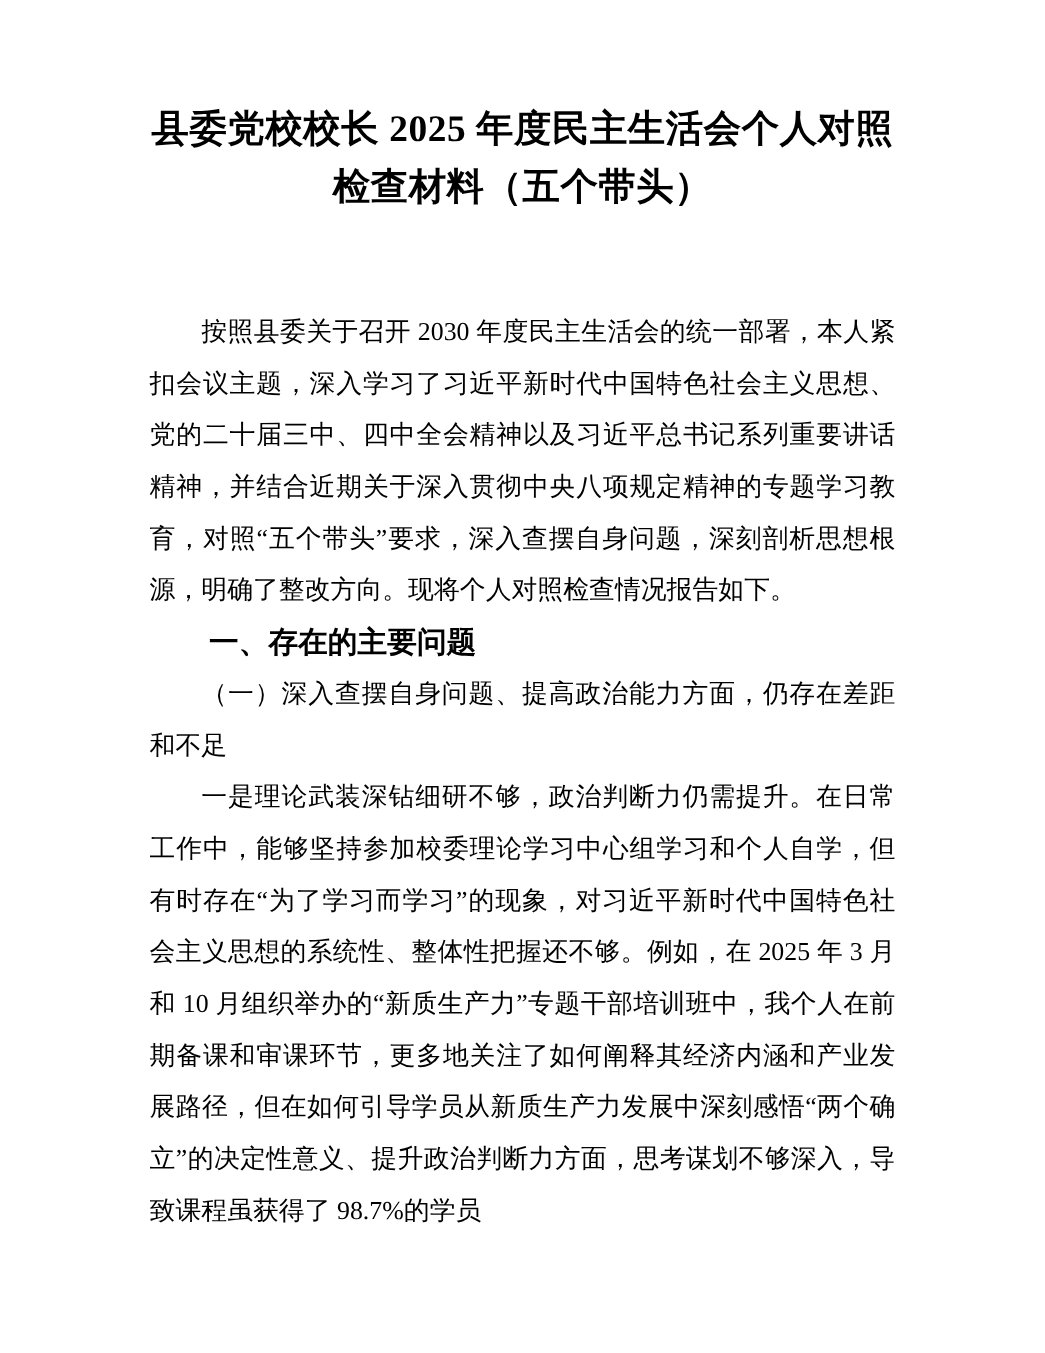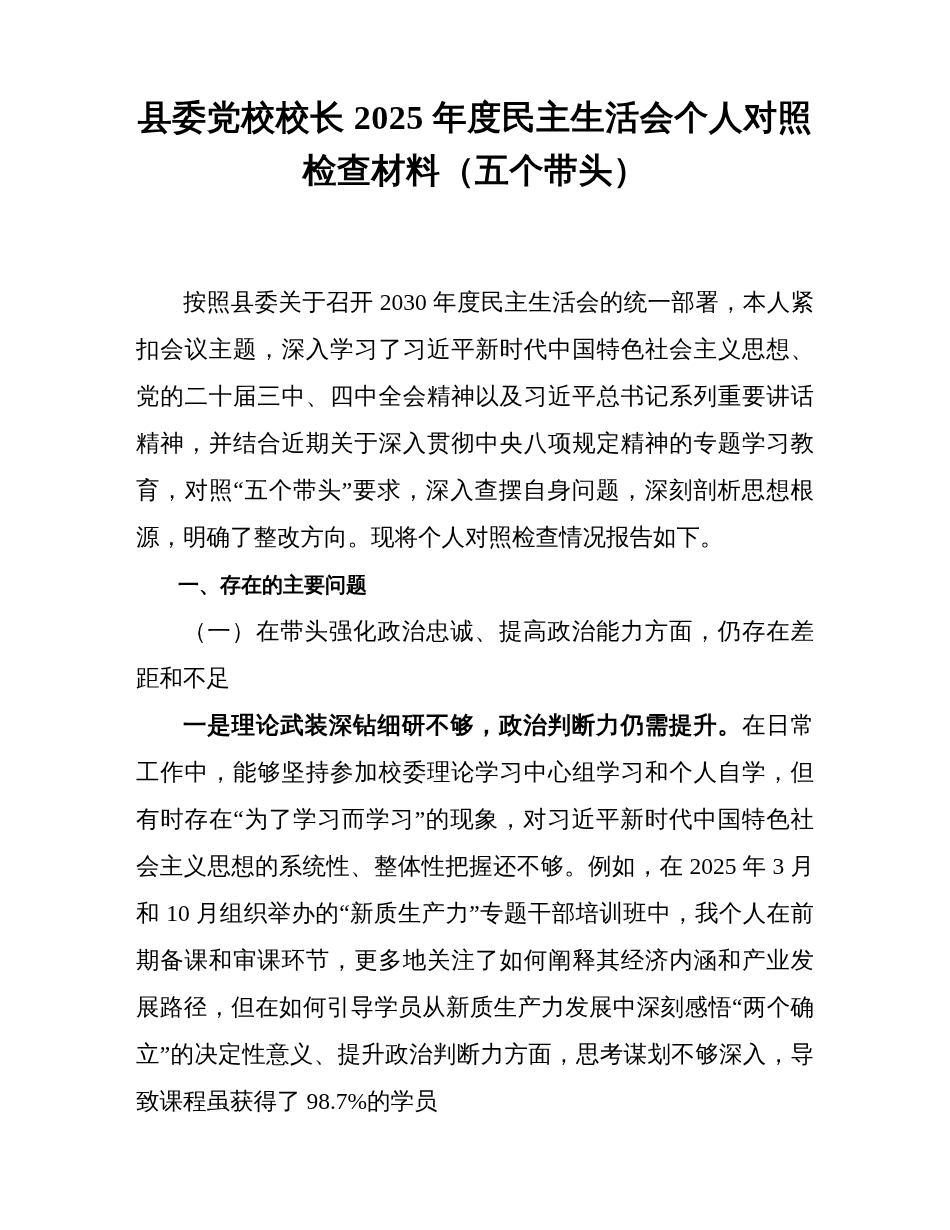--- a/index.html
+++ b/index.html
@@ -31,47 +31,47 @@
   .body-para {
     margin: 0;
     font-size: 23.5px;
     line-height: 47px;
     text-align: justify;
     text-indent: 2em;
     word-break: break-all;
   }
   .section-heading {
     margin: 0;
-    font-size: 21px;
+    font-size: 27px;
     font-weight: bold;
     line-height: 47px;
     text-indent: 2em;
     font-family: "Liberation Sans", "DejaVu Sans", sans-serif;
   }
   .sub-heading {
     margin: 0;
     font-size: 23.5px;
     font-weight: normal;
     line-height: 47px;
     text-align: justify;
     text-indent: 2em;
     word-break: break-all;
   }
   .bold-lead {
-    font-weight: bold;
+    font-weight: normal;
   }
 </style>
 </head>
 <body>
 
 <div class="page">
 
   <h1 class="doc-title">县委党校校长 2025 年度民主生活会个人对照检查材料（五个带头）</h1>
 
   <p class="body-para">按照县委关于召开 2030 年度民主生活会的统一部署，本人紧扣会议主题，深入学习了习近平新时代中国特色社会主义思想、党的二十届三中、四中全会精神以及习近平总书记系列重要讲话精神，并结合近期关于深入贯彻中央八项规定精神的专题学习教育，对照“五个带头”要求，深入查摆自身问题，深刻剖析思想根源，明确了整改方向。现将个人对照检查情况报告如下。</p>
 
   <h2 class="section-heading">一、存在的主要问题</h2>
 
-  <p class="sub-heading">（一）在带头强化政治忠诚、提高政治能力方面，仍存在差距和不足</p>
+  <p class="sub-heading">（一）深入查摆自身问题、提高政治能力方面，仍存在差距和不足</p>
 
   <p class="body-para"><span class="bold-lead">一是理论武装深钻细研不够，政治判断力仍需提升。</span><span>在日常工作中，能够坚持参加校委理论学习中心组学习和个人自学，但有时存在“为了学习而学习”的现象，对习近平新时代中国特色社会主义思想的系统性、整体性把握还不够。例如，在 2025 年 3 月和 10 月组织举办的“新质生产力”专题干部培训班中，我个人在前期备课和审课环节，更多地关注了如何阐释其经济内涵和产业发展路径，但在如何引导学员从新质生产力发展中深刻感悟“两个确立”的决定性意义、提升政治判断力方面，思考谋划不够深入，导致课程虽获得了 98.7%的学员</span></p>
 
 </div>
 
 </body></html>

